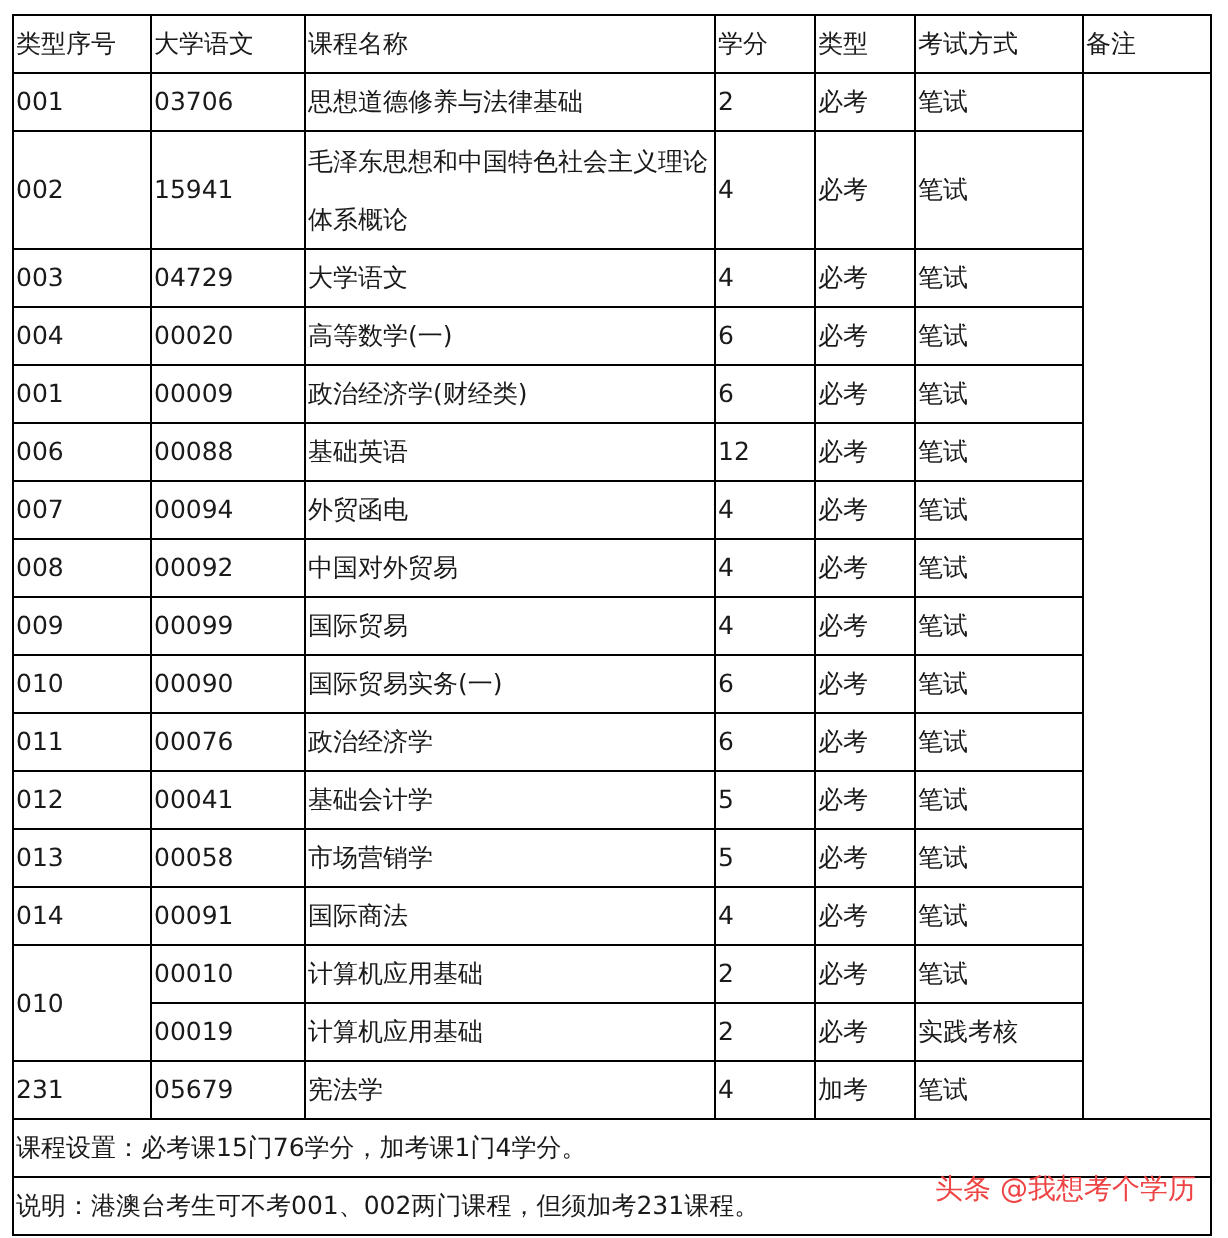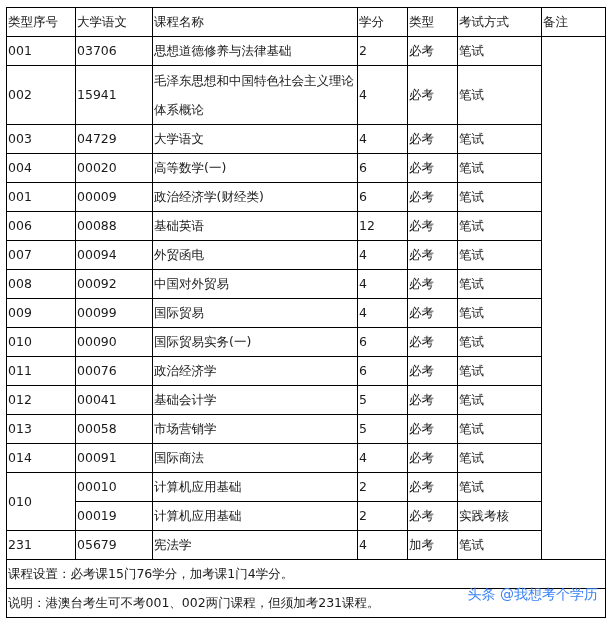--- a/index.html
+++ b/index.html
@@ -4,21 +4,21 @@
 <style>
   html, body { margin: 0; padding: 0; background: #ffffff; }
   body { width: 614px; height: 619px; position: relative; overflow: hidden;
          font-family: "DejaVu Sans", "Liberation Sans", sans-serif; color: #1a1a1a; }
   table { position: absolute; left: 6px; top: 7px; border-collapse: collapse;
           table-layout: fixed; width: 599px; }
   td { border: 1.5px solid #000; padding: 0 0 0 1px; font-size: 12.5px;
        height: 28px; vertical-align: middle; line-height: 28px; white-space: nowrap; overflow: hidden; }
   td.wrap { white-space: normal; line-height: 29px; }
   td.note { font-size: 12.5px; }
-  .watermark { position: absolute; right: 16px; top: 586px; font-size: 14px; color: #3b82f6; }
+  .watermark { position: absolute; right: 16px; top: 586px; font-size: 14px; color: #ef4444; }
 </style>
 </head>
 <body>
 
 <table>
   <colgroup>
     <col style="width:69px">
       <col style="width:77px">
       <col style="width:205px">
     <col style="width:50px">

